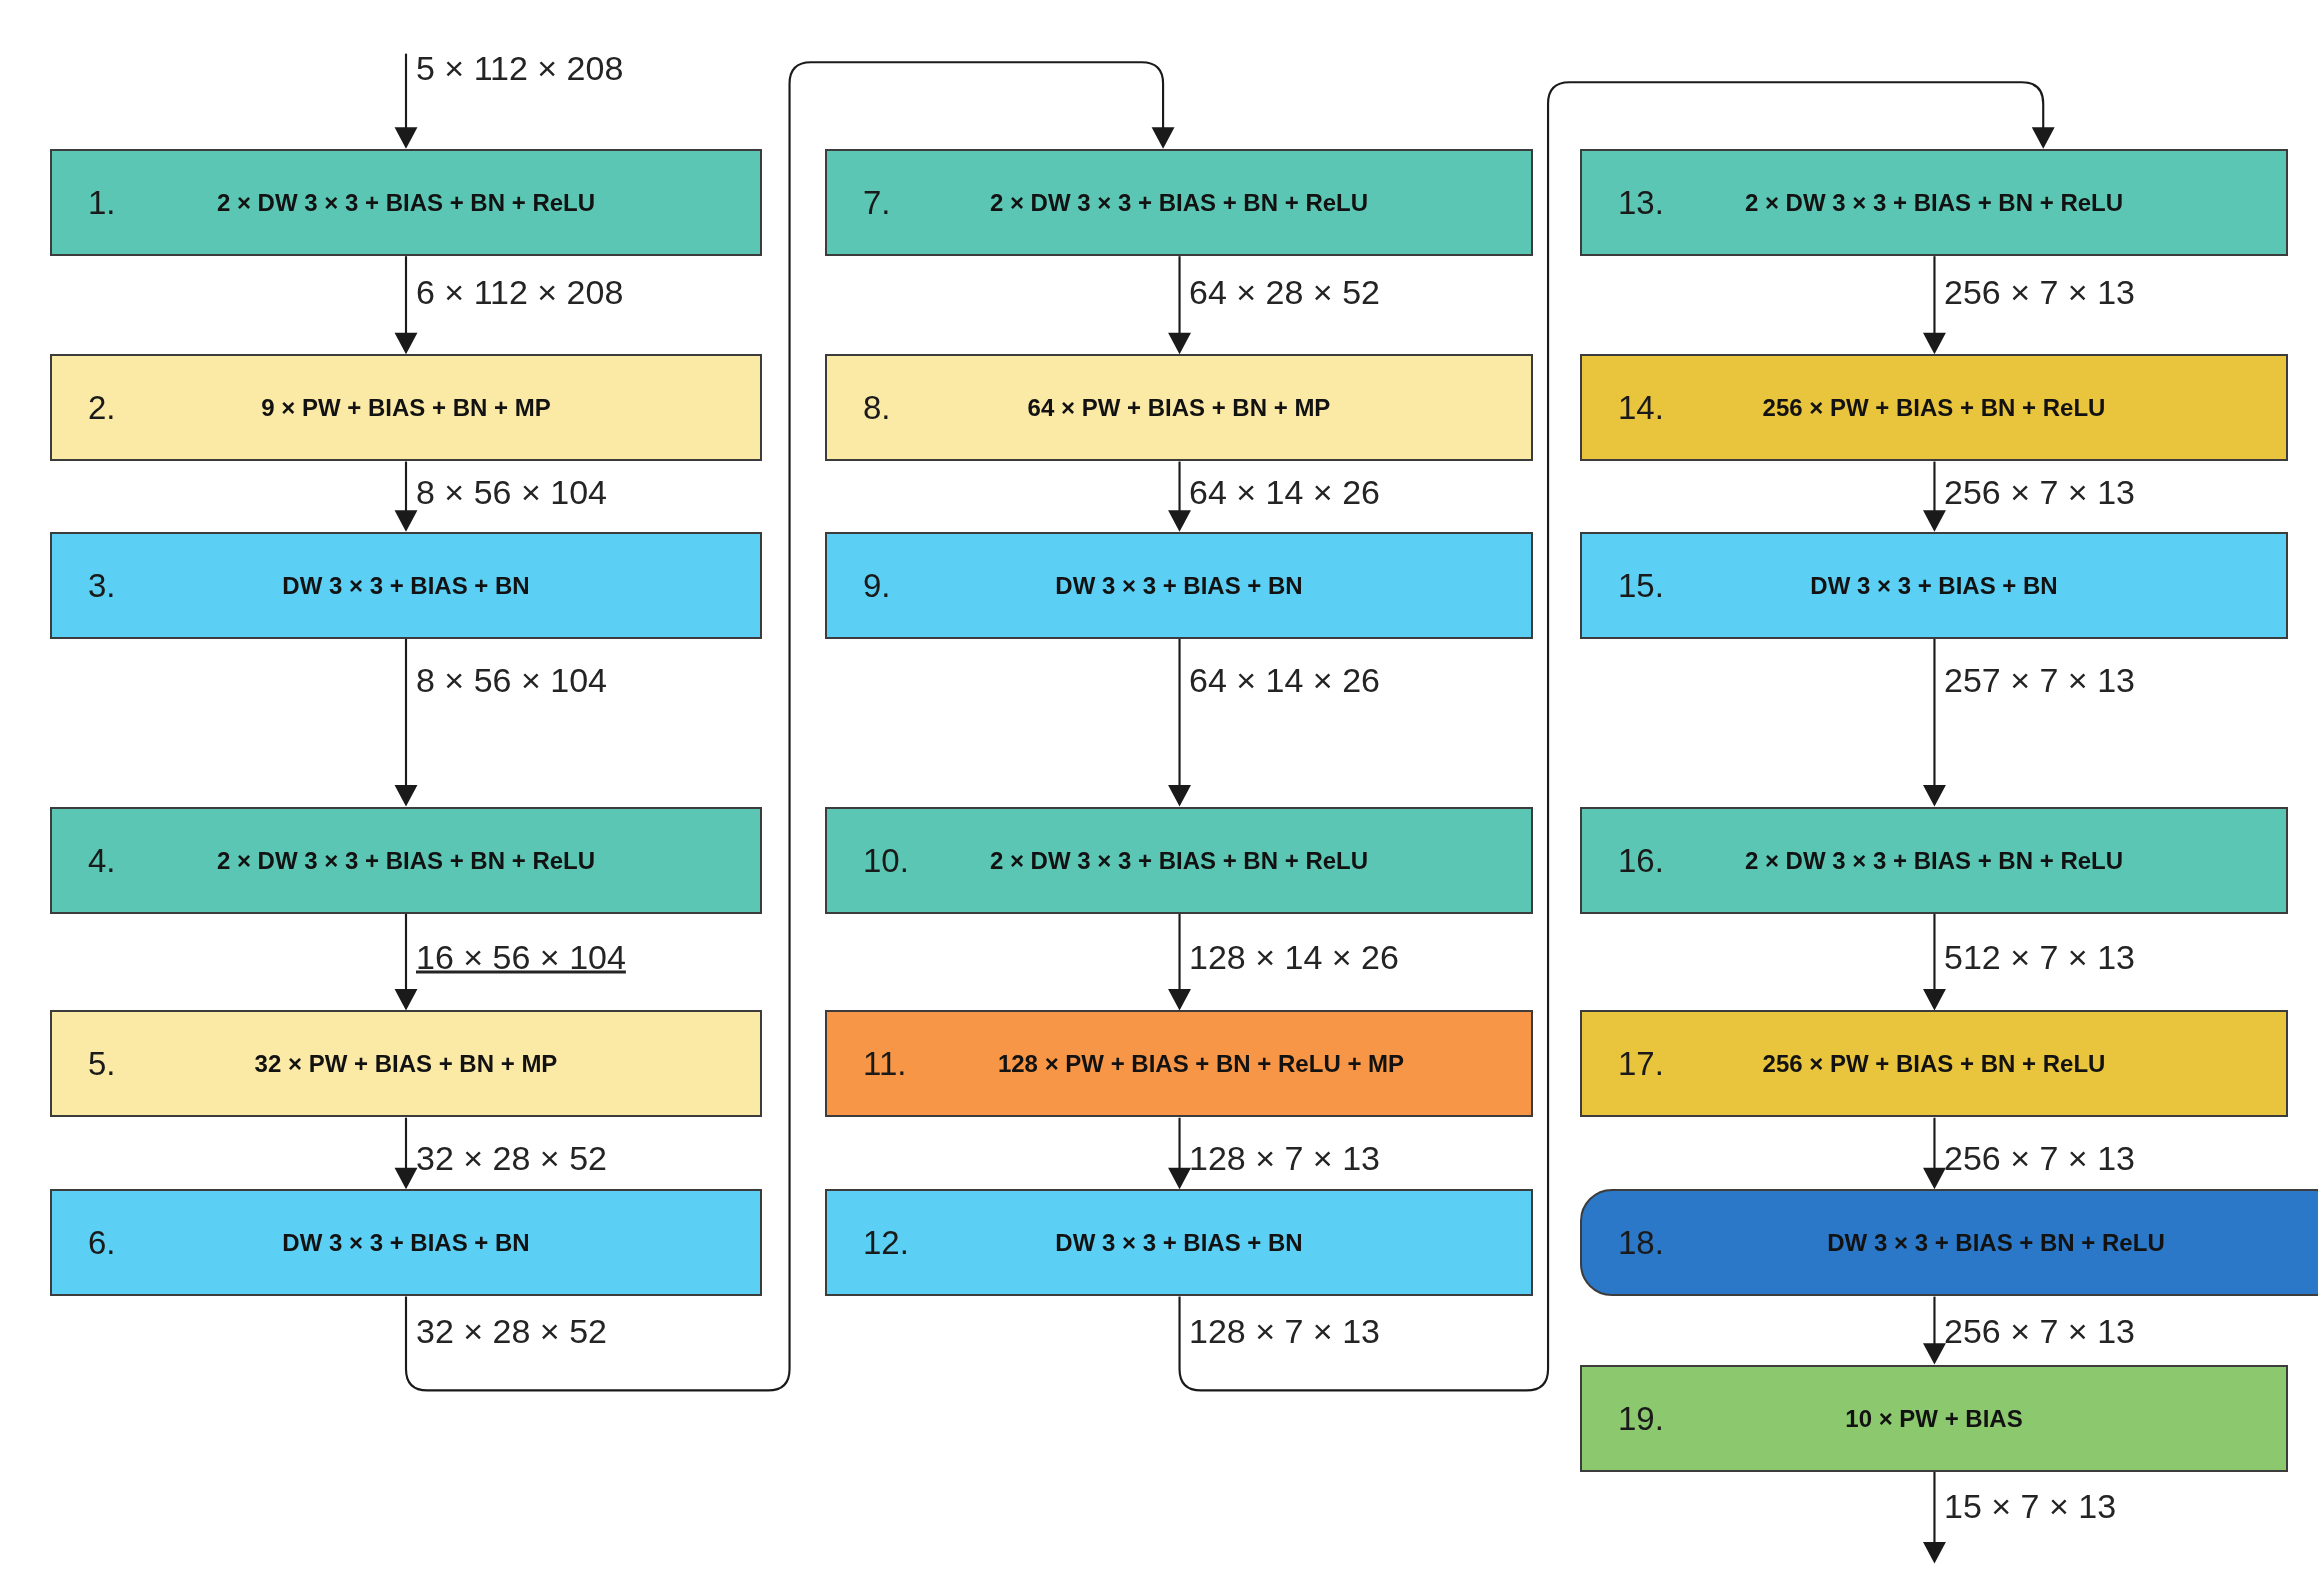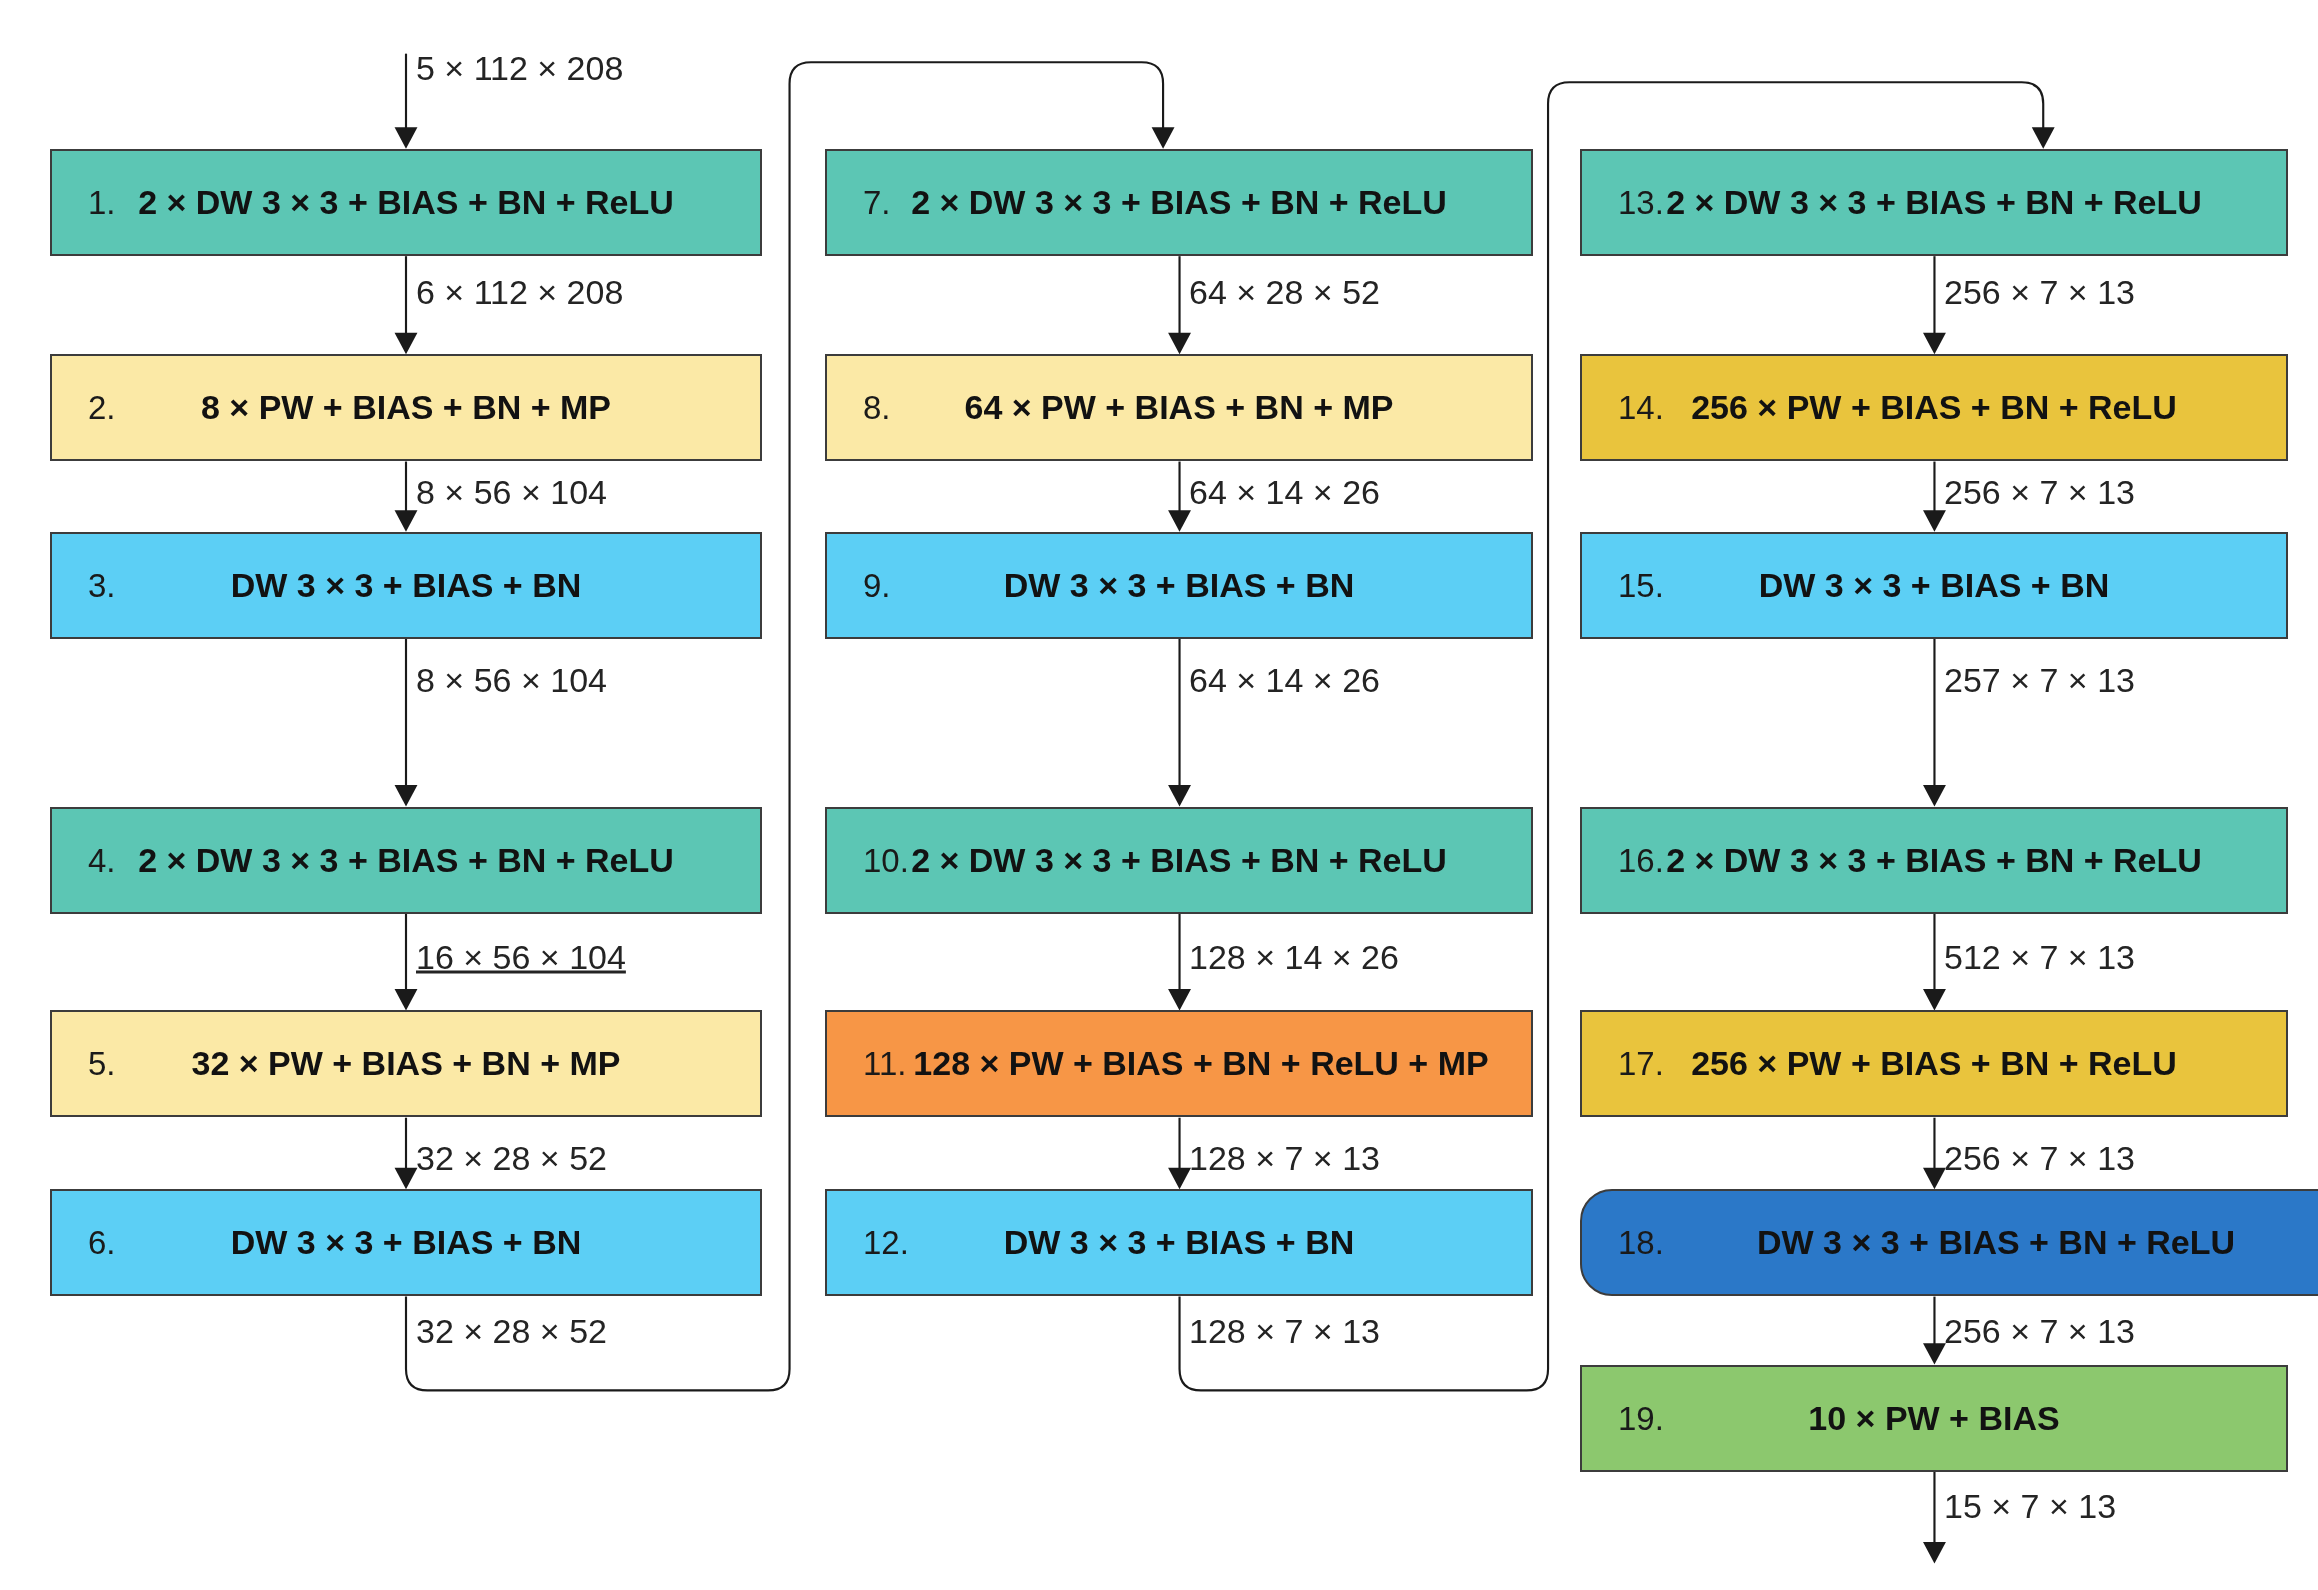--- a/index.html
+++ b/index.html
@@ -20,21 +20,21 @@
   }
   .layer-box{
     position:absolute;
     box-sizing:border-box;
     border:2.1px solid #3c3c3c;
     display:flex;
     align-items:center;
     justify-content:center;
   }
   .box-label{
-    font-size:34px;
+    font-size:24px;
     font-weight:700;
     color:#121212;
     white-space:nowrap;
   }
   .box-num{
     position:absolute;
     left:36px;
     top:50%;
     transform:translateY(-50%);
     font-size:33px;
@@ -96,21 +96,21 @@
       <polygon points="1609,178 1641,178 1625,208" fill="#1a1a1a"></polygon>
       <path d="M 1648 1812 L 1648 1913 Q 1648 1943 1678 1943 L 2133 1943 Q 2163 1943 2163 1913 L 2163 145 Q 2163 115 2193 115 L 2825 115 Q 2855 115 2855 145 L 2855 184" fill="none" stroke="#1a1a1a" stroke-width="3"></path>
       <polygon points="2839,178 2871,178 2855,208" fill="#1a1a1a"></polygon>
     </svg>
 <div class="layer-box" style="left: 50px; top: 149px; width: 712px; height: 107px; background: rgb(92, 198, 180); border-color: rgb(60, 60, 60);">
       <span class="box-num">1.</span>
       <span class="box-label">2 × DW 3 × 3 + BIAS + BN + ReLU</span>
     </div>
     <div class="layer-box" style="left: 50px; top: 354px; width: 712px; height: 107px; background: rgb(251, 233, 166); border-color: rgb(60, 60, 60);">
       <span class="box-num">2.</span>
-      <span class="box-label">8 × PW + BIAS + BN + MP</span>
+      <span class="box-label">9 × PW + BIAS + BN + MP</span>
     </div>
     <div class="layer-box" style="left: 50px; top: 532px; width: 712px; height: 107px; background: rgb(92, 207, 245); border-color: rgb(60, 60, 60);">
       <span class="box-num">3.</span>
       <span class="box-label">DW 3 × 3 + BIAS + BN</span>
     </div>
     <div class="layer-box" style="left: 50px; top: 807px; width: 712px; height: 107px; background: rgb(92, 198, 180); border-color: rgb(60, 60, 60);">
       <span class="box-num">4.</span>
       <span class="box-label">2 × DW 3 × 3 + BIAS + BN + ReLU</span>
     </div>
     <div class="layer-box" style="left: 50px; top: 1010px; width: 712px; height: 107px; background: rgb(251, 233, 166); border-color: rgb(60, 60, 60);">

